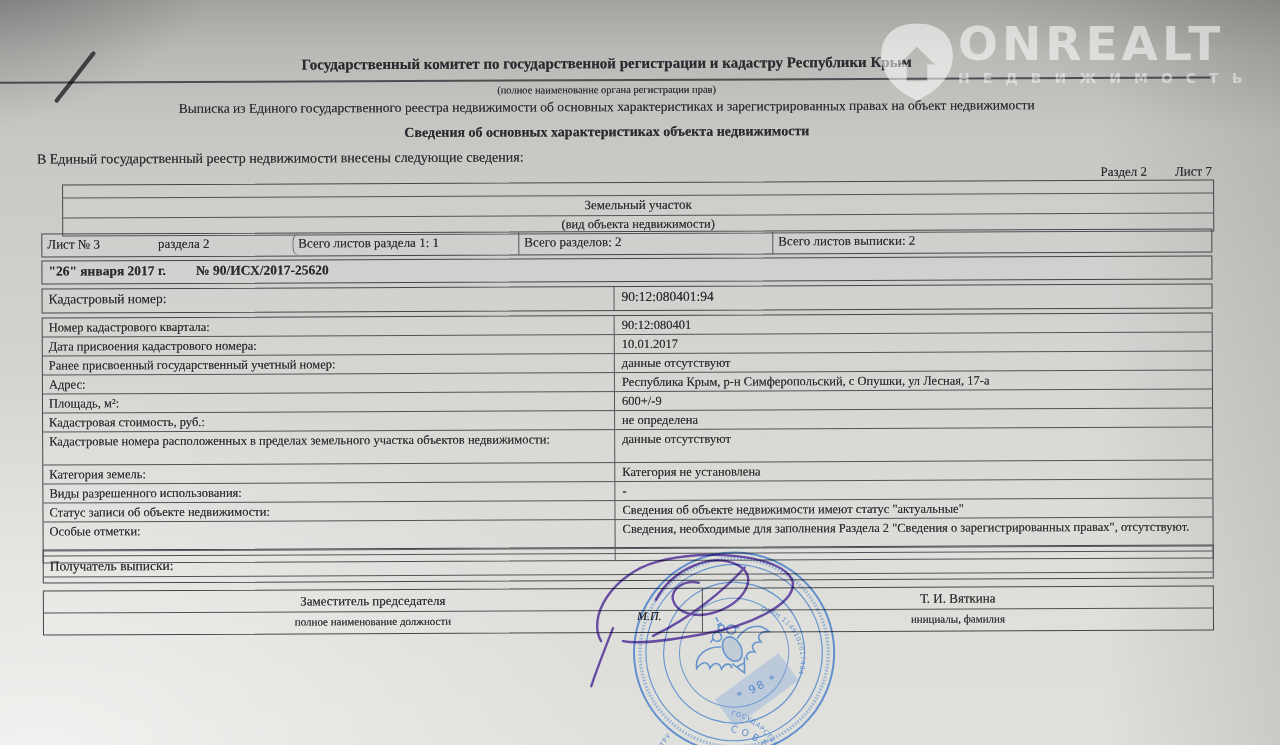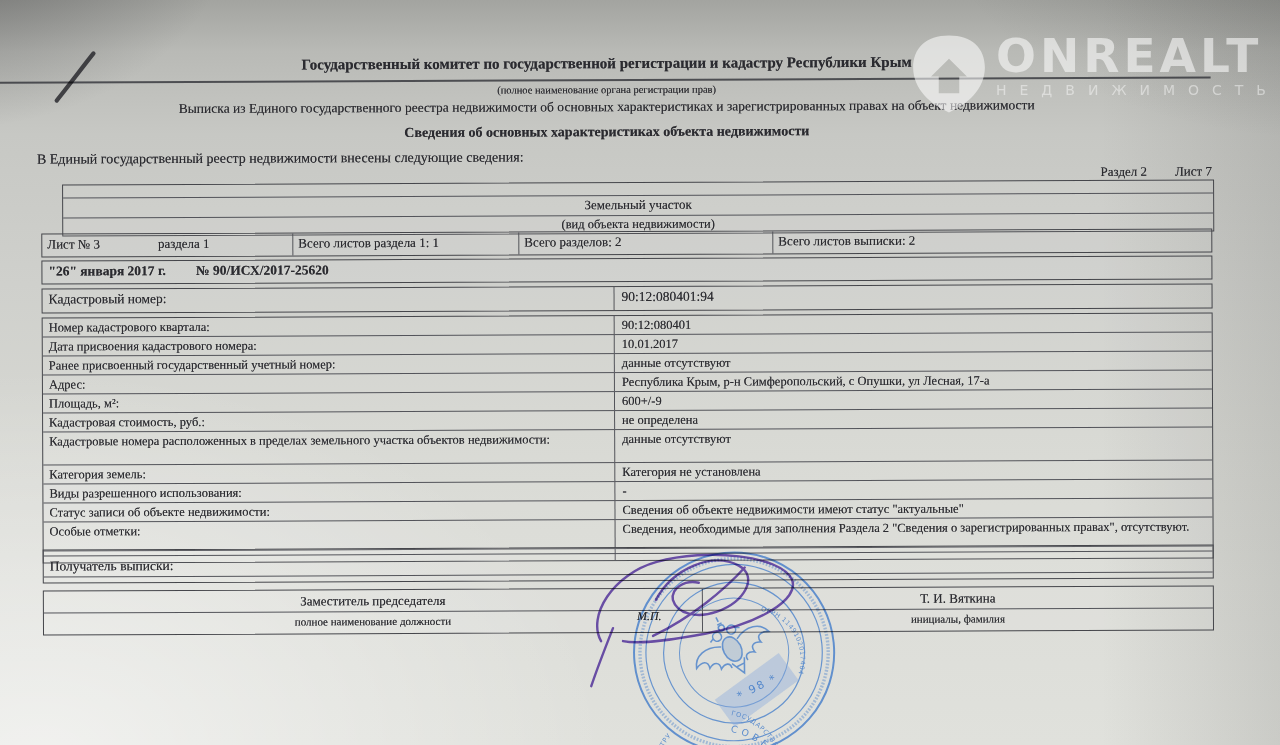--- a/index.html
+++ b/index.html
@@ -30,21 +30,21 @@
   .box{border:1px solid var(--line2);box-sizing:border-box;background:rgba(255,255,255,.06);}
 
   .objtype{top:182px;left:63px;width:1152px;font-size:13px;text-align:center;}
   .objtype .r1{height:12px;border-bottom:1px solid var(--line);}
   .objtype .r2{min-height:18px;border-bottom:1px solid var(--line);padding-top:1px;}
   .objtype .r3{min-height:16px;padding-top:1px;font-size:12.5px;}
 
   .sheetrow{top:231px;left:42px;width:1171px;display:flex;font-size:13px;}
   .sheetrow>div{box-sizing:border-box;padding:2px 5px 1px 5px;min-height:22px;}
   .sheetrow .c1{width:250px;display:flex;gap:58px;}
-  .sheetrow .c2{width:226px;border-left:1px solid var(--line);}
+  .sheetrow .c2{width:226px;border-left:1px solid var(--line);border-radius:8px;}
   .sheetrow .c3{width:254px;border-left:1px solid var(--line);}
   .sheetrow .c4{flex:1;border-left:1px solid var(--line);}
 
   .daterow{top:258px;left:42px;width:1171px;font-size:13.5px;font-weight:bold;
            display:flex;gap:30px;padding:2px 6px;box-sizing:border-box;min-height:24px;}
 
   .kadrow{top:286px;left:42px;width:1171px;display:flex;font-size:13.5px;min-height:25px;}
   .kadrow .lbl{width:572px;border-right:1px solid var(--line);padding:2px 6px;box-sizing:border-box;}
   .kadrow .val{flex:1;padding:2px 7px;box-sizing:border-box;}
 
@@ -67,25 +67,25 @@
   .sig-col2{width:150px;border-left:1px solid var(--line);}
   .sig-col3{flex:1;border-left:1px solid var(--line);}
   .sig-value{min-height:22px;border-bottom:1px solid var(--line);text-align:center;padding-top:3px;box-sizing:border-box;}
   .sig-caption{min-height:21px;text-align:center;font-size:11px;padding-top:3px;box-sizing:border-box;}
 
   .mp{top:609px;left:636px;font-size:12px;font-style:italic;}
 
   .stamp{position:absolute;left:627px;top:547px;width:212px;height:212px;mix-blend-mode:multiply;opacity:.95;}
   .overlay-svg{position:absolute;left:0;top:0;width:1280px;height:745px;mix-blend-mode:multiply;}
 
-  .watermark{position:absolute;left:908px;top:20px;display:flex;align-items:flex-start;gap:6px;
-             font-family:"DejaVu Sans","Liberation Sans",sans-serif;margin-top:12px;}
+  .watermark{position:absolute;left:876px;top:20px;display:flex;align-items:flex-start;
+             font-family:"DejaVu Sans","Liberation Sans",sans-serif;}
   .wm-icon{width:82px;height:84px;}
   .wm-brand{font-size:47px;font-weight:800;letter-spacing:4px;line-height:1.0;color:rgba(255,255,255,.55);}
-  .wm-sub{font-size:14px;font-weight:400;letter-spacing:13px;margin-top:3px;color:rgba(255,255,255,.45);}
+  .wm-sub{font-size:14px;font-weight:700;letter-spacing:13px;margin-top:3px;color:rgba(255,255,255,.45);}
   .stamp text{font-family:"DejaVu Sans","Liberation Sans",sans-serif;}
 </style>
 </head>
 <body>
 
 <div class="photo">
   <div class="doc">
 
     <div class="abs center txt authority">Государственный комитет по государственной регистрации и кадастру Республики Крым</div>
     <div class="abs underline-long"></div>
@@ -101,21 +101,21 @@
 
     <div class="abs box objtype">
       <div class="r1"></div>
       <div class="r2 txt">Земельный участок</div>
       <div class="r3 txt">(вид объекта недвижимости)</div>
     </div>
 
     <div class="abs box sheetrow">
       <div class="c1">
         <span class="txt">Лист № 3</span>
-        <span class="txt">раздела 1</span>
+        <span class="txt">раздела 2</span>
       </div>
       <div class="c2 txt">Всего листов раздела 1: 1</div>
       <div class="c3 txt">Всего разделов: 2</div>
       <div class="c4 txt">Всего листов выписки: 2</div>
     </div>
 
     <div class="abs box daterow">
       <span class="txt">"26" января 2017 г.</span>
       <span class="txt">№ 90/ИСХ/2017-25620</span>
     </div>

